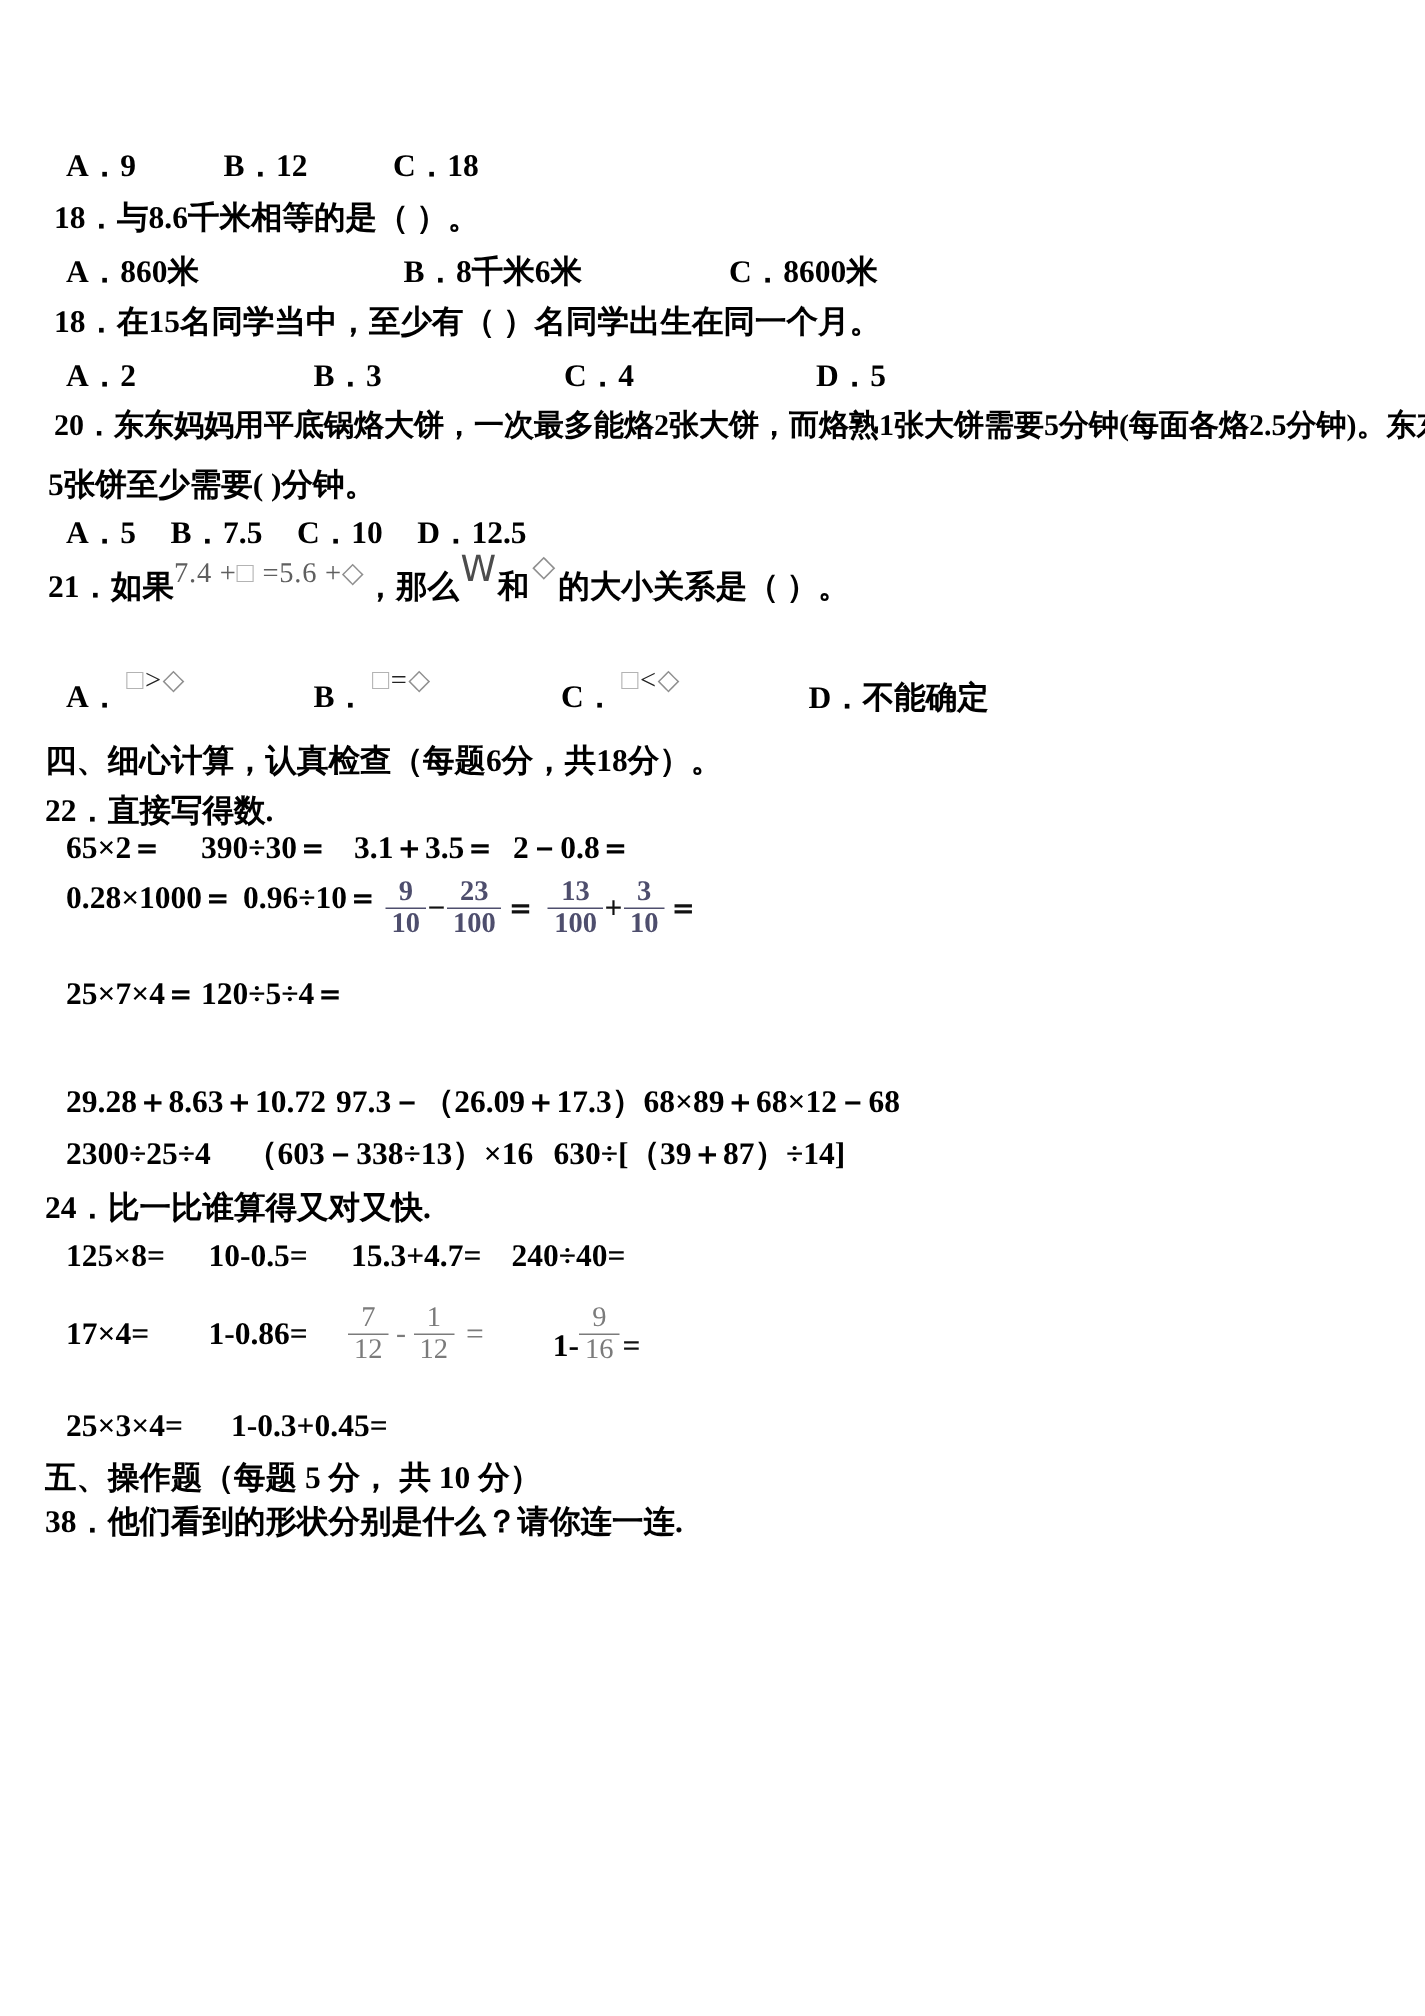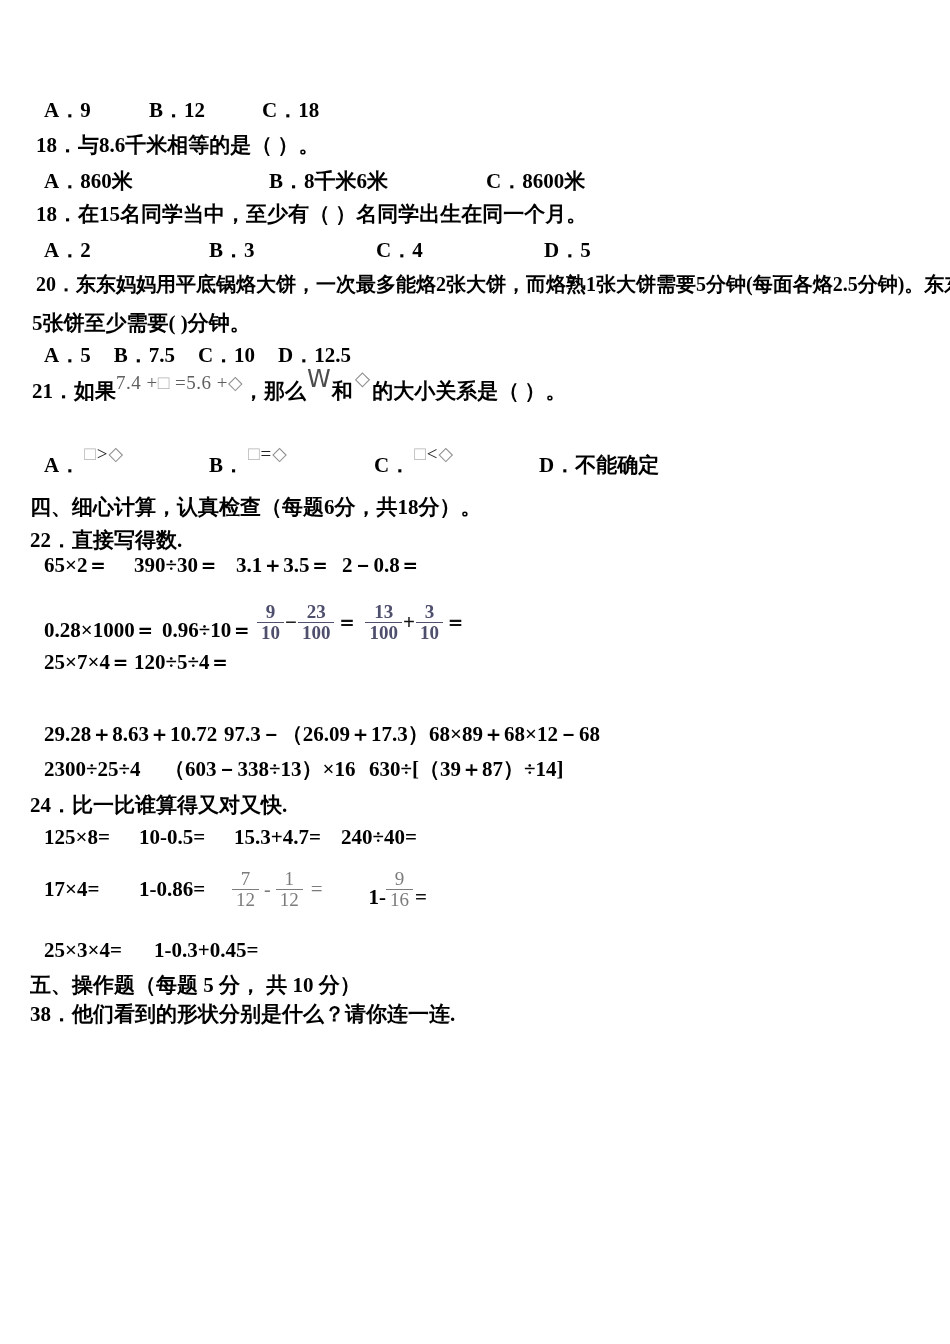--- a/index.html
+++ b/index.html
@@ -22,21 +22,21 @@
   #r4{top:201px;left:36px}
   #r5{top:237px;left:44px}
   #r6{top:272px;left:36px;font-size:20px}
   #r7{top:310px;left:32px}
   #r8{top:342px;left:44px;gap:23px}
   #r9{top:374px;left:32px;align-items:flex-end}
   #r10{top:436px;left:44px;height:42px;align-items:flex-end}
   #r11{top:494px;left:30px}
   #r12{top:527px;left:30px}
   #r13{top:552px;left:44px}
-  #r14{top:585px;left:44px;height:58px;align-items:flex-end}
+  #r14{top:585px;left:44px;height:58px;align-items:flex-start}
   #r15{top:649px;left:44px}
   #r16{top:689px;left:30px}
   #r17{top:721px;left:44px}
   #r18{top:756px;left:44px}
   #r19{top:792px;left:30px}
   #r20{top:824px;left:44px}
   #r21{top:855px;left:44px;height:68px;align-items:center}
   #r22{top:937px;left:44px}
   #r23{top:972px;left:30px}
   #r24{top:1001px;left:30px}

